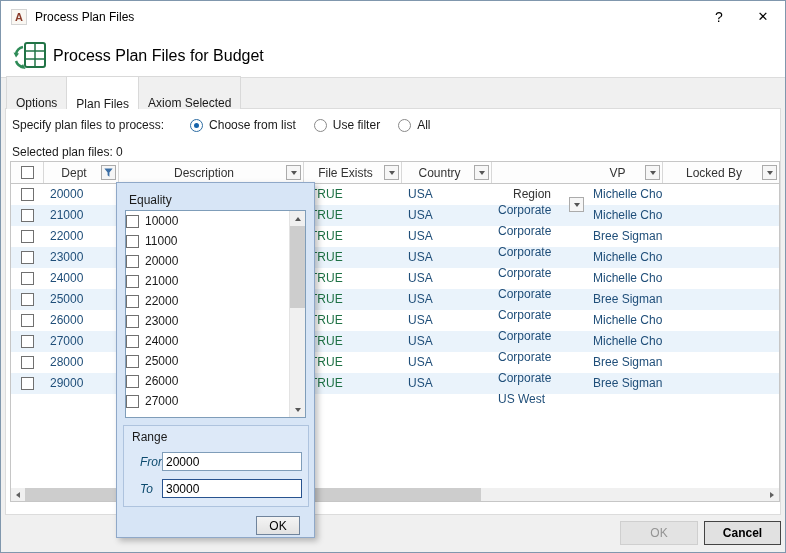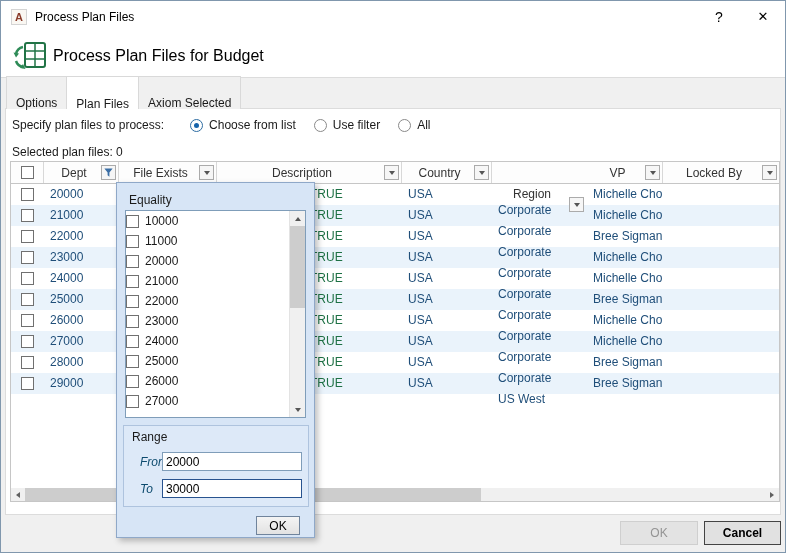--- a/index.html
+++ b/index.html
@@ -143,28 +143,28 @@
           <span class="checkbox"></span>
         </div>
         <div class="hcell c1">
           <span class="hlabel">Dept</span>
           <span class="ddbtn">
             <svg width="11" height="11" viewBox="0 0 12 12">
               <path d="M1.5 1.5h9L7 6v4.5L5 9V6z" fill="#3a6ea5"></path>
             </svg>
           </span>
         </div>
+        <div class="hcell c2">
+          <span class="hlabel">Description</span>
+          <span class="ddbtn">
+              <span class="tri-down"></span>
+            </span>
+        </div>
         <div class="hcell c3">
           <span class="hlabel">File Exists</span>
-          <span class="ddbtn">
-              <span class="tri-down"></span>
-            </span>
-        </div>
-        <div class="hcell c2">
-          <span class="hlabel">Description</span>
           <span class="ddbtn">
               <span class="tri-down"></span>
             </span>
         </div>
         <div class="hcell c4">
           <span class="hlabel">Country</span>
           <span class="ddbtn">
               <span class="tri-down"></span>
             </span>
         </div>

